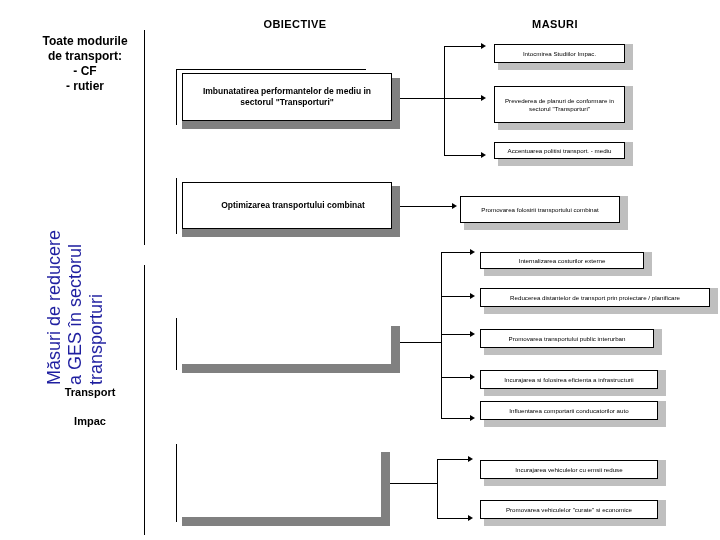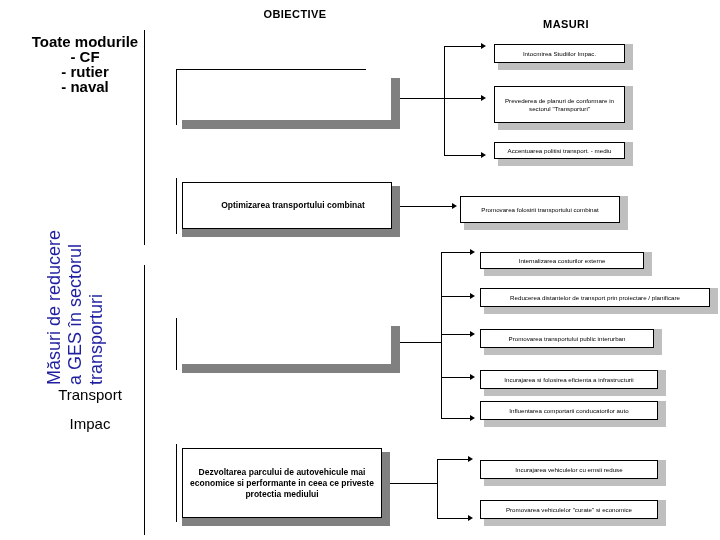--- a/index.html
+++ b/index.html
@@ -17,42 +17,42 @@
 
   
   .col-header{
     font-size:11px;font-weight:bold;color:#000;
     letter-spacing:.4px;text-align:center;
   }
 
   
   .legend-modes{
     position:absolute;
-    font-size:15px;font-weight:bold;color:#000;
+    font-size:12px;font-weight:bold;color:#000;
     line-height:15px;
     text-align:center;
     width:130px;
   }
   .legend-modes .mode-line{display:block;}
   .legend-modes .mode-item{display:block;}
 
   .vtext{
     position:absolute;
     color:#1f1fa0;
     font-size:18px;
     font-weight:normal;
     line-height:21px;
     writing-mode:vertical-rl;
     transform:rotate(180deg);
     white-space:pre;
     letter-spacing:0px;
   }
   .sub-label{
     position:absolute;
-    font-size:15px;font-weight:normal;color:#000;
+    font-size:11px;font-weight:bold;color:#000;
     text-align:center;width:120px;
   }
 
   
   .vline{position:absolute;border-left:1px solid #000;}
   .hline{position:absolute;border-top:1px solid #000;}
 
   
   .box{
     position:absolute;
@@ -102,62 +102,62 @@
     border-bottom:3.2px solid transparent;
     border-left:5px solid #000;
     z-index:4;
   }
 </style>
 </head>
 <body>
 
 <div id="stage">
 
-  <div class="col-header abs" style="left:200px;top:8px;width:190px;">OBIECTIVE</div>
-  <div class="col-header abs" style="left:471px;top:18px;width:190px;">MASURI</div>
+  <div class="col-header abs" style="left:200px;top:18px;width:190px;">OBIECTIVE</div>
+  <div class="col-header abs" style="left:460px;top:18px;width:190px;">MASURI</div>
 
   <div class="legend-modes" style="left:20px;top:34px;">
     <span class="mode-line">Toate modurile</span>
+    <span class="mode-line">de transport:</span>
     <span class="mode-item">- CF</span>
     <span class="mode-item">- rutier</span>
-    <span class="mode-item">- naval</span>
   </div>
 
   <div class="vtext" style="left:44px;top:185px;height:200px;">Măsuri de reducere
 a GES în sectorul
 transporturi</div>
 
   <div class="sub-label" style="left:30px;top:386px;">Transport</div>
   <div class="sub-label" style="left:30px;top:415px;">Impac</div>
 
   <div class="vline" style="left:144px;top:30px;height:215px;"></div>
   <div class="vline" style="left:144px;top:265px;height:270px;"></div>
 
   <div class="shadow" style="left:182px;top:120px;width:218px;height:9px;"></div>
   <div class="shadow" style="left:391px;top:78px;width:9px;height:46px;"></div>
+  <div class="box obj-box" style="left:182px;top:73px;width:210px;height:48px;">
+    <span>Imbunatatirea performantelor de mediu in sectorul "Transporturi"</span>
+  </div>
 
   <div class="vline" style="left:176px;top:69px;height:56px;"></div>
   <div class="hline" style="left:176px;top:69px;width:190px;"></div>
 
   <div class="shadow" style="left:182px;top:228px;width:218px;height:9px;"></div>
   <div class="shadow" style="left:391px;top:186px;width:9px;height:46px;"></div>
   <div class="box obj-box" style="left:182px;top:182px;width:210px;height:47px;padding-left:18px;">
     <span>Optimizarea transportului combinat</span>
   </div>
   <div class="vline" style="left:176px;top:178px;height:56px;"></div>
 
   <div class="shadow" style="left:182px;top:364px;width:218px;height:9px;"></div>
   <div class="shadow" style="left:391px;top:326px;width:9px;height:42px;"></div>
   <div class="vline" style="left:176px;top:318px;height:52px;"></div>
 
   <div class="shadow" style="left:182px;top:517px;width:208px;height:9px;"></div>
   <div class="shadow" style="left:381px;top:452px;width:9px;height:69px;"></div>
-  <div class="box obj-box" style="left:182px;top:448px;width:200px;height:70px;">
-    <span>Dezvoltarea parcului de autovehicule mai economice si performante in ceea ce priveste protectia mediului</span>
-  </div>
   <div class="vline" style="left:176px;top:444px;height:78px;"></div>
 
   <div class="conn conn-h" style="left:392px;top:98px;width:53px;"></div>
   <div class="conn conn-v" style="left:444px;top:46px;height:110px;"></div>
   <div class="conn conn-h" style="left:444px;top:46px;width:38px;"></div>
   <div class="arrow" style="left:481px;top:43px;"></div>
   <div class="conn conn-h" style="left:444px;top:98px;width:38px;"></div>
   <div class="arrow" style="left:481px;top:95px;"></div>
   <div class="conn conn-h" style="left:444px;top:155px;width:38px;"></div>
   <div class="arrow" style="left:481px;top:152px;"></div>

